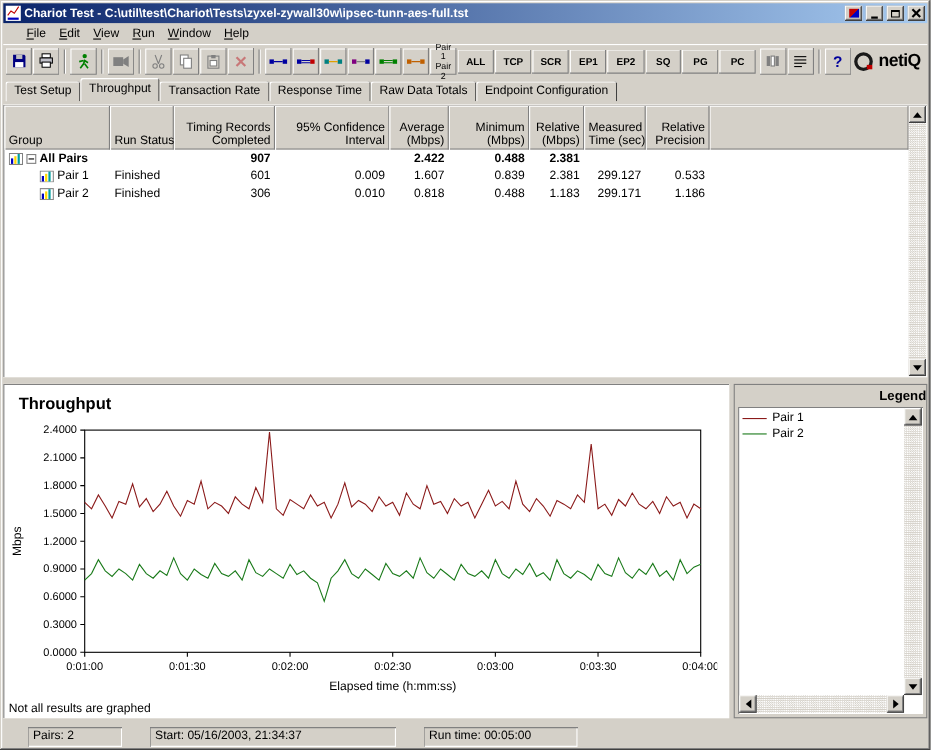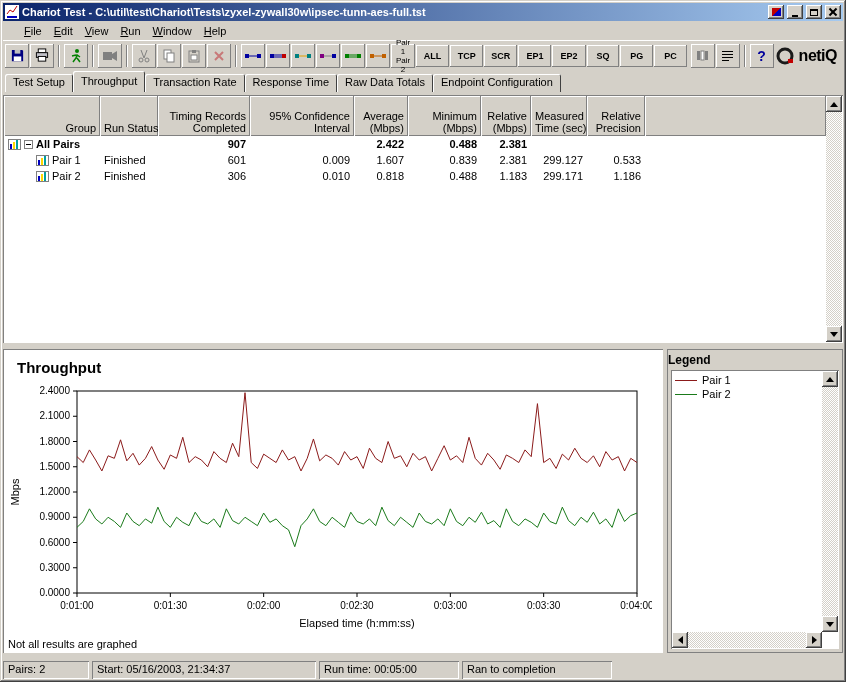--- a/index.html
+++ b/index.html
@@ -48,21 +48,21 @@
   .tab { height:18px; padding:2px 8px; background:#d4d0c8; white-space:nowrap;
     box-shadow: inset 1px 1px #fff, inset -1px 0 #404040; border-top-left-radius:2px; border-top-right-radius:2px; }
   .tab.active { height:21px; padding-top:4px; position:relative; z-index:3;
     box-shadow: inset 1px 1px #fff, inset -1px 0 #404040; }
   
   .main-panel { position:absolute; left:3px; right:3px; top:95px; height:248px; background:#fff;
     box-shadow: inset 1px 1px #808080, inset -1px -1px #fff; padding:1px; }
   .thead { display:flex; height:40px; background:#d4d0c8; margin-right:16px; }
   .th { display:flex; flex-direction:column; justify-content:flex-end; padding:2px 4px;
     box-shadow: inset -1px 0 #808080, inset 1px 1px #fff, inset 0 -1px #808080; overflow:hidden; }
-  .th span { display:block; width:100%; white-space:nowrap;text-align:right; }
+  .th span { display:block; width:100%; white-space:nowrap; }
   .th.r span { text-align:right; }
   .trow { display:flex; height:16px; align-items:center; }
   .trow.bold { font-weight:bold; }
   .tc { padding:0 4px; white-space:nowrap; overflow:hidden; display:flex; align-items:center; }
   .tc.r { justify-content:flex-end; }
   .c0{width:96px}.c1{width:58px}.c2{width:92px}.c3{width:104px}.c4{width:54px}
   .c5{width:73px}.c6{width:50px}.c7{width:56px}.c8{width:58px}.fill{flex:1}
   .indent { padding-left:32px; }
   .rowicon { margin-right:3px; flex:none; }
   .expander { width:9px; height:9px; border:1px solid #808080; background:#fff;
@@ -80,34 +80,34 @@
   .arr-left{width:0;height:0;border-top:4px solid transparent;border-bottom:4px solid transparent;border-right:5px solid #000;}
   .arr-right{width:0;height:0;border-top:4px solid transparent;border-bottom:4px solid transparent;border-left:5px solid #000;}
   
   .bottom { position:absolute; left:3px; right:3px; top:349px; height:304px; display:flex; gap:4px; }
   .chart-panel { width:660px; background:#fff; position:relative; flex:none;
     box-shadow: inset 1px 1px #808080, inset -1px -1px #fff; }
   .chart-title { position:absolute; left:14px; top:10px; font-size:15px; font-weight:bold; }
   #chart-svg { position:absolute; left:4px; top:36px; }
   .chart-note { position:absolute; left:5px; bottom:3px; }
   .legend-panel { flex:1; position:relative; background:#d4d0c8; border:1px solid #808080; }
-  .legend-title { text-align:left; font-weight:bold; font-size:12px; padding:3px 0 2px; }
+  .legend-title { text-align:right; font-weight:bold; font-size:12px; padding:3px 0 2px; }
   .legend-box { position:absolute; left:3px; right:3px; top:20px; bottom:3px; background:#fff;
     box-shadow: inset 1px 1px #808080, inset -1px -1px #fff; }
   .legend-items { position:absolute; left:4px; top:3px; right:19px; }
   .legend-item { display:flex; align-items:center; gap:5px; height:14px; }
   .legend-swatch { width:22px; height:1px; flex:none; }
   .legend-vscroll { position:absolute; top:1px; right:1px; bottom:17px; width:16px; display:flex; flex-direction:column; }
   .legend-hscroll { position:absolute; left:1px; right:17px; bottom:1px; height:16px; display:flex; }
   .legend-hscroll .strack { height:16px; }
   
   .statusbar { position:absolute; left:3px; right:3px; bottom:3px; height:20px;
     display:flex; gap:3px; padding-top:2px; }
   .sfield { box-shadow: inset 1px 1px #808080, inset -1px -1px #fff;
-    padding:2px 5px; white-space:nowrap; overflow:hidden; }
+    padding:2px 5px; white-space:nowrap; overflow:hidden;margin-left:22px; }
   .sf0{width:86px}.sf1{width:224px}.sf2{width:200px}.sf3{width:140px}.sf4{width:150px}
 </style>
 </head>
 <body>
 
 <div class="window">
 
   <div class="titlebar">
     <svg width="14" height="14" viewBox="0 0 14 14">
         <rect width="14" height="14" fill="#fff"></rect>
@@ -476,16 +476,15 @@
             </div>
         </div>
       </div>
     </div>
   </div>
 
   <div class="statusbar">
     <div class="sfield sf0">Pairs: 2</div>
     <div class="sfield sf1">Start: 05/16/2003, 21:34:37</div>
     <div class="sfield sf3">Run time: 00:05:00</div>
-    <div class="sfield sf4">Ran to completion</div>
   </div>
 
 </div>
 
 </body></html>

